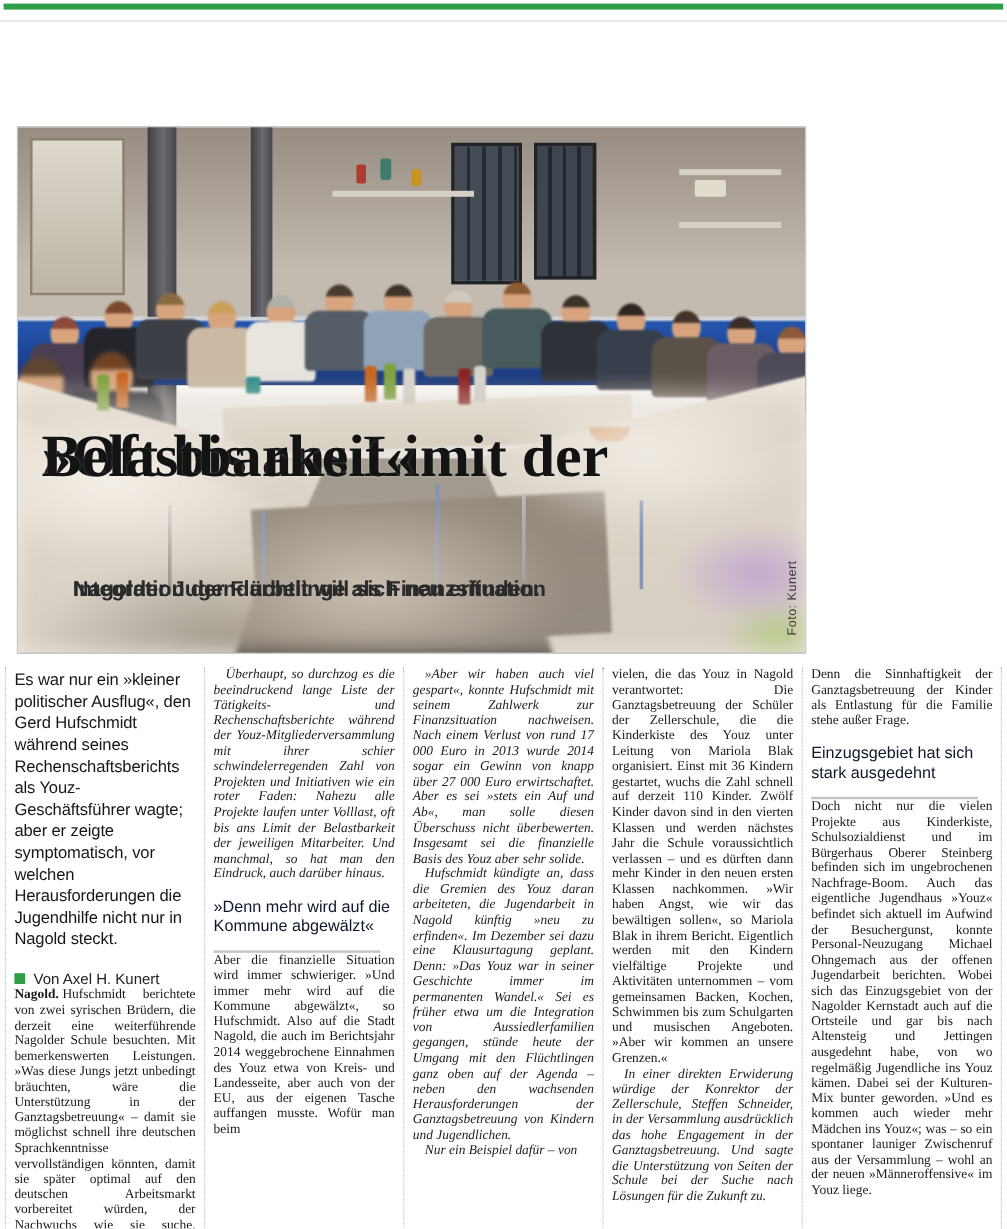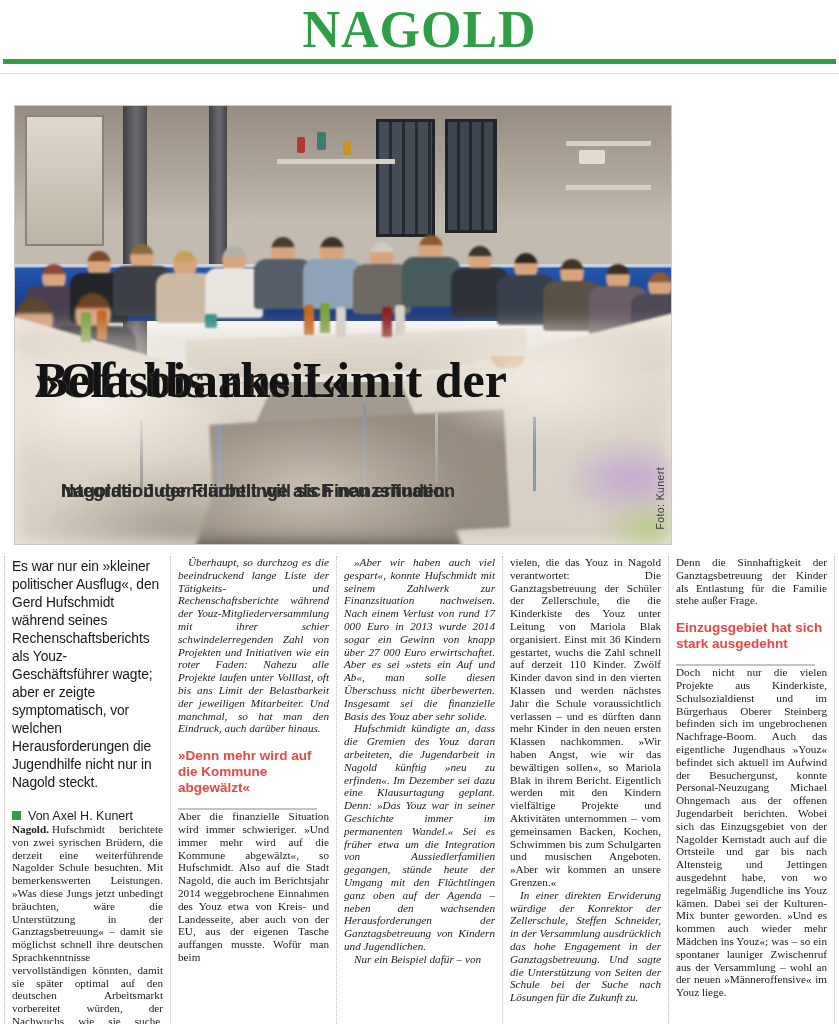--- a/index.html
+++ b/index.html
@@ -83,31 +83,30 @@
   .col{flex:1 1 0;min-width:0;padding:0 7px;overflow:hidden;}
   .col + .col{border-left:1px dotted #bfbfbf;}
   .lede{margin:2px 0 0 0;font-size:13.8px;line-height:18px;letter-spacing:-.1px;color:#17171a;}
   .byline{margin:17px 0 0 0;font-size:12.5px;color:#222;white-space:nowrap;}
   .byline .sq{display:inline-block;width:9px;height:9px;background:var(--brand);margin-right:7px;}
   p.body{margin:0;font-family:"Liberation Serif",serif;font-size:11.2px;line-height:12.8px;
          text-align:justify;color:var(--ink);overflow-wrap:break-word;hyphens:auto;}
   .col1-body{margin-top:10px;}
   .dateline{margin-right:3px;}
   .ind{text-indent:10px;font-style:italic;}
-  h3.subhead{margin:13px 0 0 0;font-size:13.5px;line-height:16px;font-weight:700;color:#ef4444;}
+  h3.subhead{margin:13px 0 0 0;font-size:13.5px;line-height:16px;font-weight:400;color:#0f172a;}
   .subrule{height:2px;background:var(--rule-gray);width:92%;margin:12px 0 0 0;}
   .after-rule{margin-top:30px;}
 </style>
 </head>
 <body>
 
 <div class="page">
 
   <header>
-    <h1 class="masthead">NAGOLD</h1>
     <div class="brand-rule"></div>
     <div class="thin-rule"></div>
   </header>
 
   <figure class="photo">
     <div class="ph-wall"></div>
     <div class="ph-curtain"></div>
     <div class="ph-window ph-w1"></div>
     <div class="ph-window ph-w2"></div>
     <div class="ph-pillar ph-pl1"></div>

